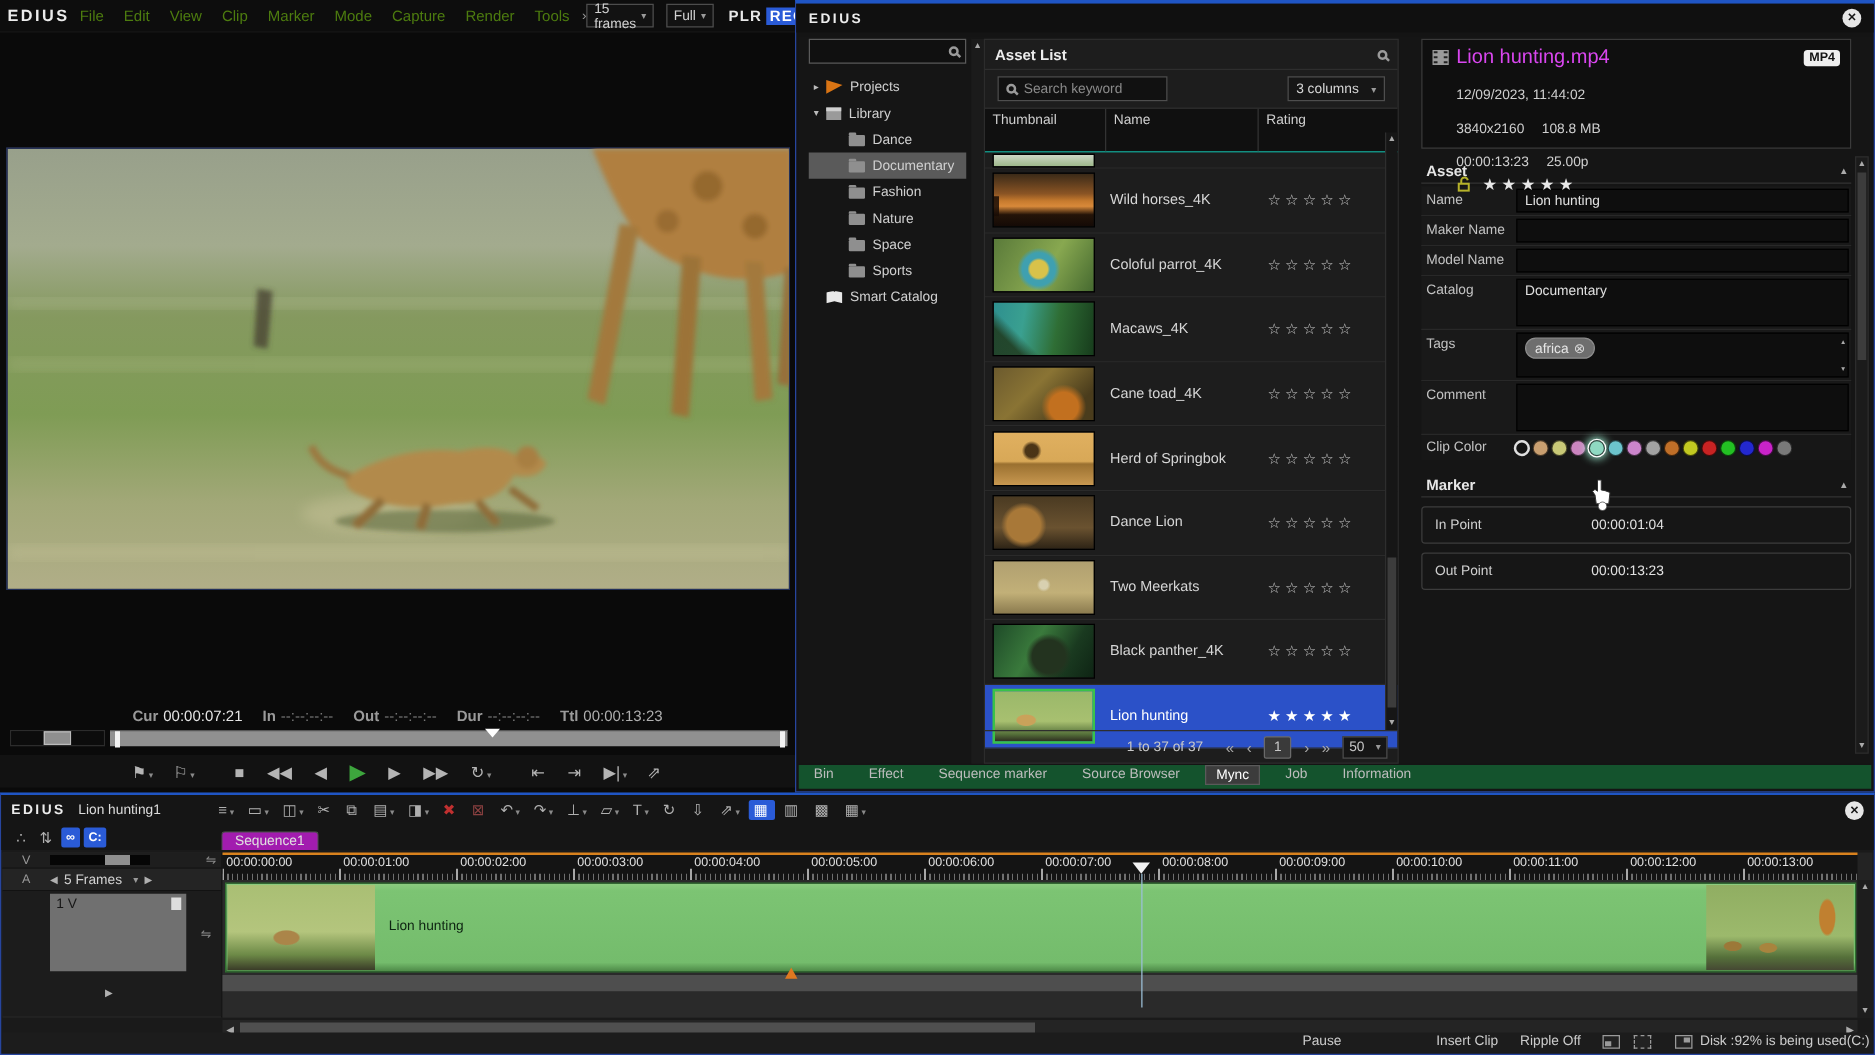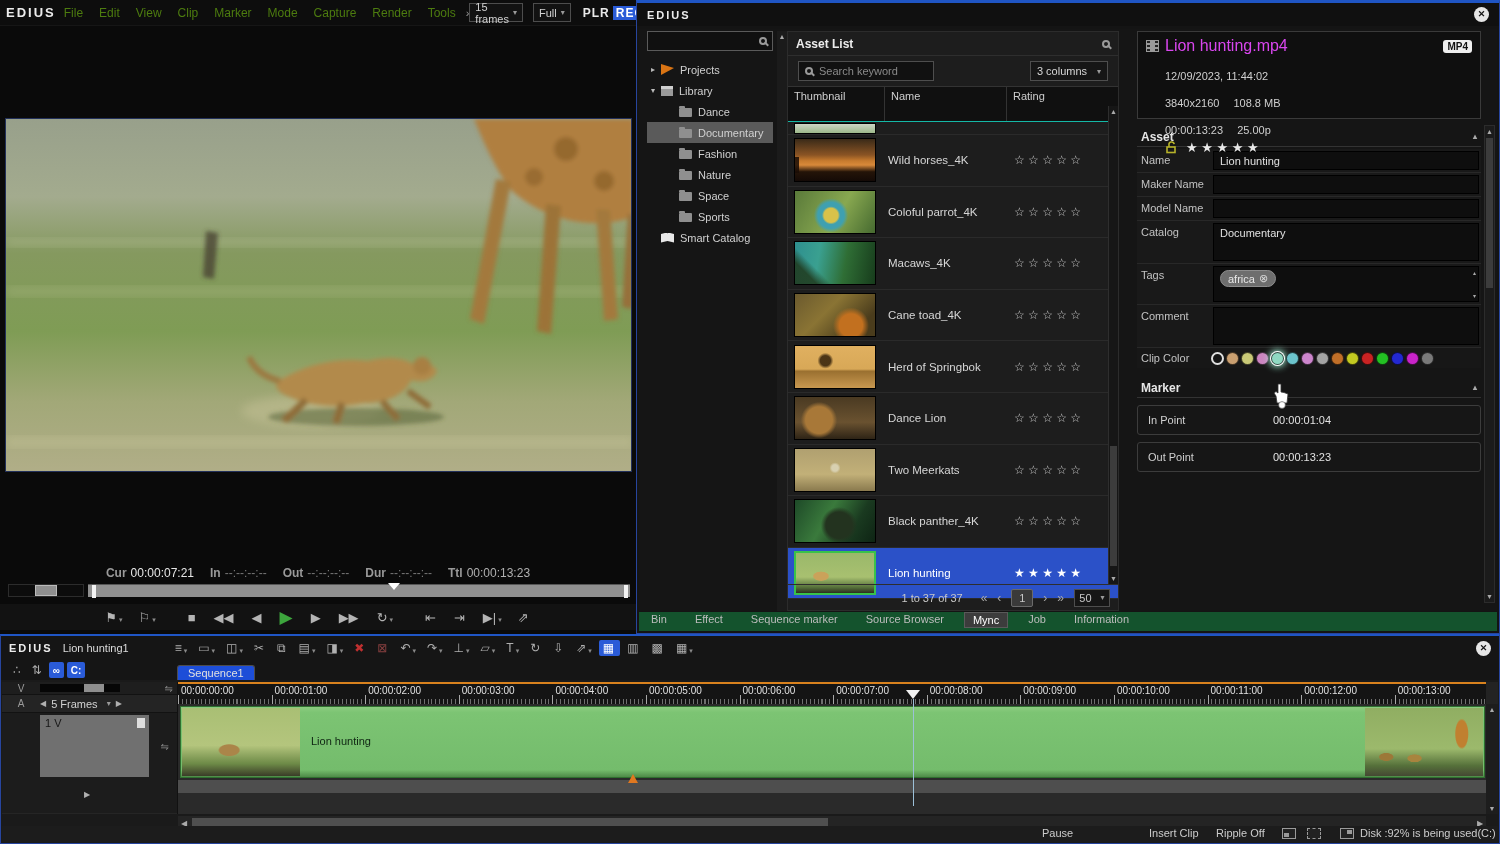--- a/index.html
+++ b/index.html
@@ -146,21 +146,21 @@
   .tl{position:absolute;left:0;top:634px;width:1500px;height:210px;background:#1a1a1a;border:1px solid #27459e;border-top:2px solid #1f55c4}
   .tl-toolbar{height:24px;display:flex;align-items:center;padding:0 8px;gap:2px;background:#151515}
   .tl-title{color:#dcdcdc;font-size:11px;margin:0 40px 0 8px}
   .tl-icons{display:flex;gap:3px}
   .ti{display:inline-flex;align-items:flex-end;color:#b0b0b0;font-size:12px;padding:1px 4px;line-height:1.2}
   .ti.red{color:#c03030}.ti.dimred{color:#8a4040}
   .ti.active{background:#2a5bd7;color:#fff;border-radius:2px}
   .ti.blue{background:#2a5bd7;color:#fff;border-radius:2px;font-weight:bold;font-size:10px}
   .tl-toolbar .circ{margin-left:auto}
   .tl-row2{height:20px;display:flex;align-items:center;padding:0 8px;gap:4px;background:#151515;position:relative}
-  .seq-tab{position:absolute;left:176px;bottom:0;background:#1d4ed8;border:1px solid #4c4c4c;border-bottom:none;border-radius:3px 3px 0 0;padding:1px 10px;font-size:11px;color:#e0e0e0}
+  .seq-tab{position:absolute;left:176px;bottom:0;background:#a21caf;border:1px solid #4c4c4c;border-bottom:none;border-radius:3px 3px 0 0;padding:1px 10px;font-size:11px;color:#e0e0e0}
   .tl-body{position:absolute;left:1px;right:1px;top:46px;height:132px;background:#232323}
   .tl-head{position:absolute;left:0;top:0;width:176px;height:132px;background:#252525;border-right:1px solid #111}
   .vrow{display:flex;align-items:center;height:13px;background:#1e1e1e;border-bottom:1px solid #121212}
   .arow{display:flex;align-items:center;height:18px;background:#242424;border-bottom:1px solid #121212}
   .trk-letter{width:38px;text-align:center;color:#9a9a9a;font-size:10px}
   .vbar{position:relative;width:80px;height:8px;background:#060606;display:inline-block}
   .vbar i{position:absolute;left:55%;top:0;width:20px;height:100%;background:#8f8f8f}
   .swap{margin-left:auto;margin-right:4px;color:#8a8a8a;font-size:10px}
   .fr-sel{display:flex;align-items:center;gap:5px;font-size:11px;color:#d2d2d2}
   .fr-ar{font-size:8px;color:#b0b0b0}

